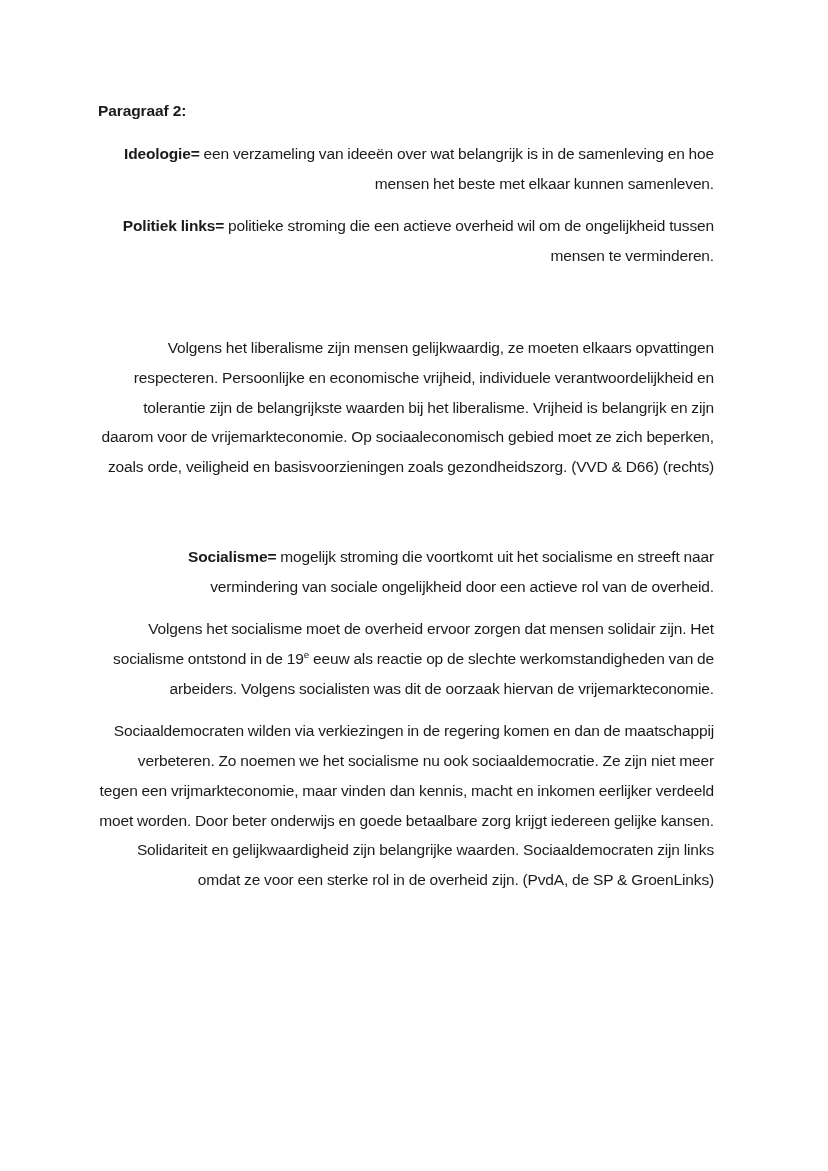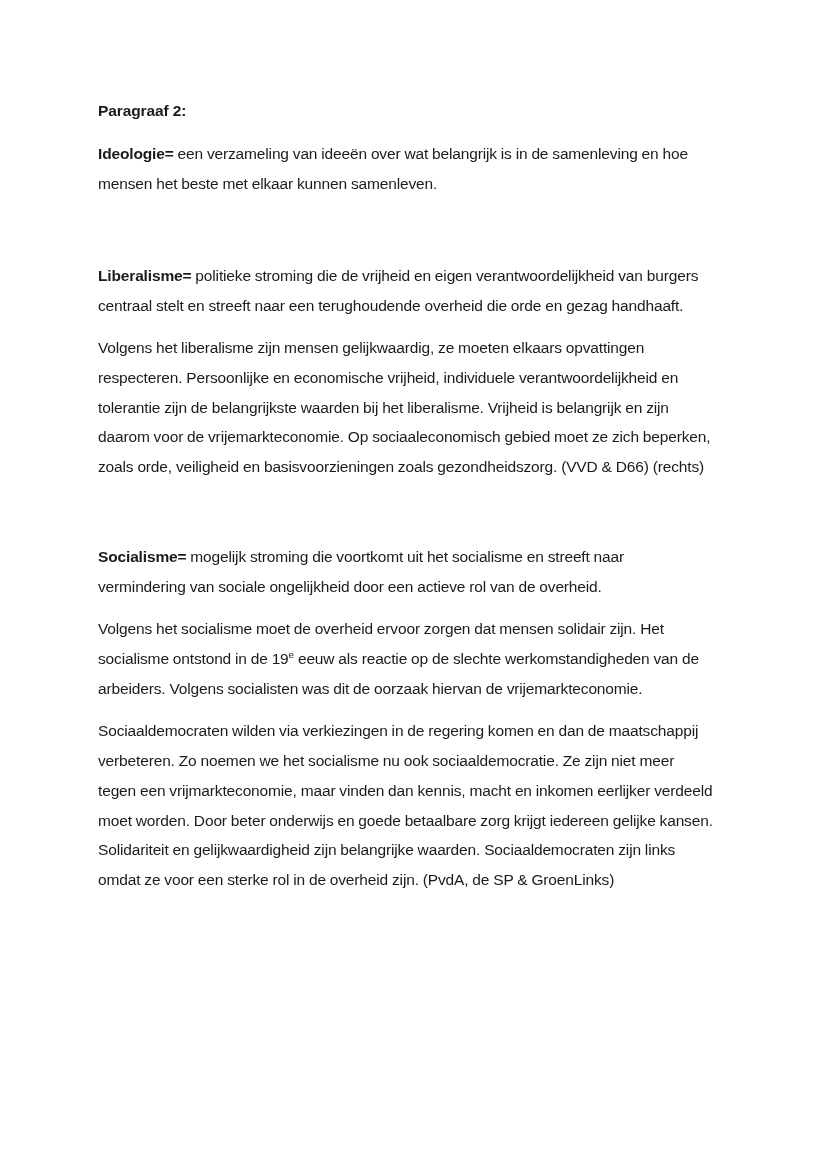--- a/index.html
+++ b/index.html
@@ -33,21 +33,21 @@
     letter-spacing: -0.1px;
   }
   .para {
     font-family: "Liberation Sans", sans-serif;
     font-size: 15.5px;
     font-weight: normal;
     color: #1b1b1b;
     line-height: 1.93;
     margin: 0 12px 12px 0;
     letter-spacing: -0.15px;
-    text-align: left;
+    text-align: right;
     word-spacing: -0.2px;
   }
   .para .term {
     font-weight: bold;
   }
   .para sup {
     font-size: 0.64em;
     vertical-align: super;
     line-height: 0;
   }
@@ -64,28 +64,28 @@
 <div class="page">
   <div class="doc-body">
 
     <h1 class="doc-heading">Paragraaf 2:</h1>
 
     <p class="para">
       <span class="term">Ideologie=</span><span> een verzameling van ideeën over wat belangrijk is in de samenleving en hoe mensen het beste met elkaar kunnen samenleven.</span>
     </p>
 
 
+    <p class="para">
+      <span class="term">Politiek links=</span><span> politieke stroming die een actieve overheid wil om de ongelijkheid tussen mensen te verminderen.</span>
+    </p>
 
 
 
     <div class="spacer-block"></div>
 
-    <p class="para">
-      <span class="term">Liberalisme=</span><span> politieke stroming die de vrijheid en eigen verantwoordelijkheid van burgers centraal stelt en streeft naar een terughoudende overheid die orde en gezag handhaaft.</span>
-    </p>
 
     <p class="para">Volgens het liberalisme zijn mensen gelijkwaardig, ze moeten elkaars opvattingen respecteren. Persoonlijke en economische vrijheid, individuele verantwoordelijkheid en tolerantie zijn de belangrijkste waarden bij het liberalisme. Vrijheid is belangrijk en zijn daarom voor de vrijemarkteconomie. Op sociaaleconomisch gebied moet ze zich beperken, zoals orde, veiligheid en basisvoorzieningen zoals gezondheidszorg. (VVD &amp; D66) (rechts)</p>
 
     <div class="spacer-block-sm"></div>
 
     <p class="para">
       <span class="term">Socialisme=</span><span> mogelijk stroming die voortkomt uit het socialisme en streeft naar vermindering van sociale ongelijkheid door een actieve rol van de overheid.</span>
     </p>
 
     <p class="para">

